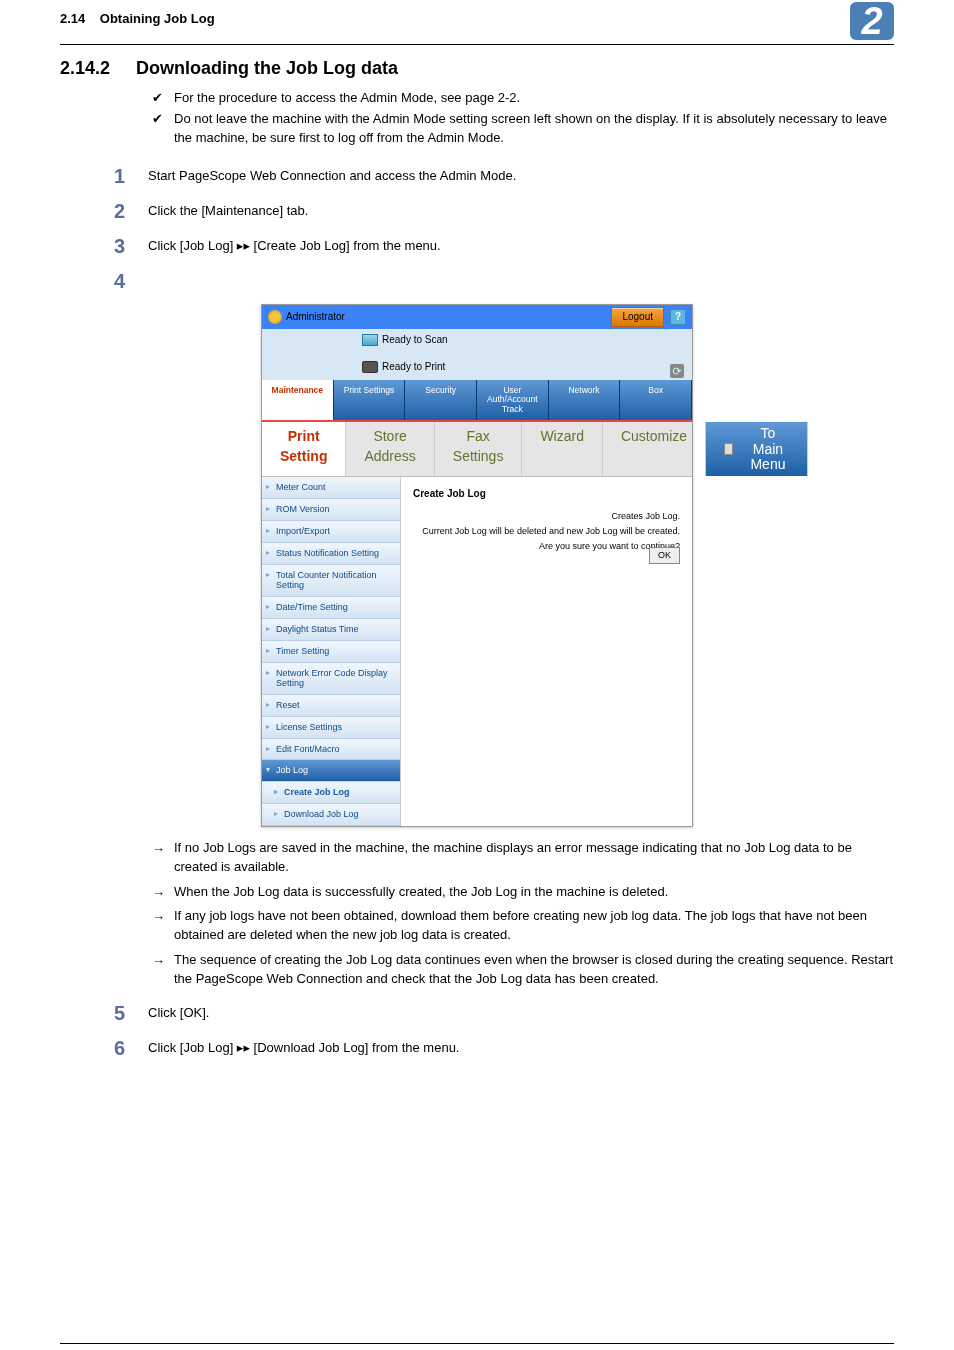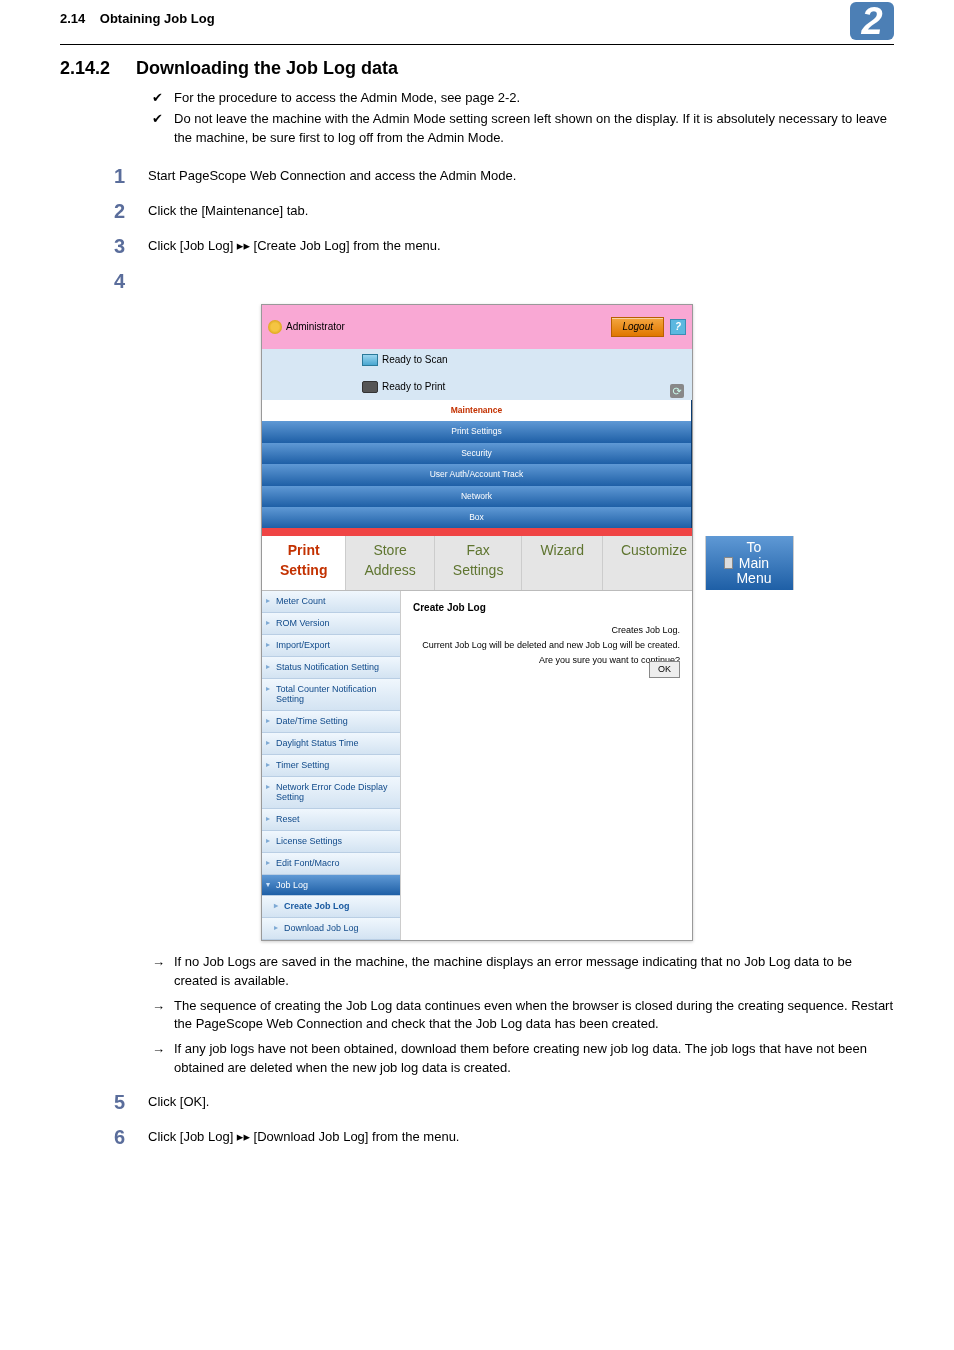--- a/index.html
+++ b/index.html
@@ -106,41 +106,41 @@
   
   .shot-wrap {
     width: 430px;
     margin: 8px auto 4px auto;
     border: 1px solid #999;
     box-shadow: 0 1px 3px rgba(0,0,0,.2);
     font-size: 10px;
     font-family: Verdana, Arial, sans-serif;
   }
   .shot-top {
-    background: #f9a8d4;
+    background: #3b82f6;
     display: flex;
     justify-content: space-between;
     align-items: center;
-    padding: 12px 6px;
+    padding: 2px 6px;
   }
   .shot-top-left {
     display: flex;
     align-items: center;
     gap: 4px;
   }
   .tiny-icon {
     width: 14px;
     height: 14px;
     display: inline-block;
   }
   .admin-icon {
     background: radial-gradient(#f5c542 40%, #c98b00 100%);
     border-radius: 50%;
   }
-  .shot-top-right { display: flex; gap: 6px; align-items: center; font-style: italic; }
+  .shot-top-right { display: flex; gap: 6px; align-items: center; }
   .logout-btn {
     background: linear-gradient(#f4a640, #e07700);
     color: #000;
     padding: 2px 10px;
     border: 1px solid #b86000;
     font-size: 10px;
     box-shadow: inset 0 1px 0 rgba(255,255,255,.5);
   }
   .help-square {
     width: 14px;
@@ -180,22 +180,21 @@
     height: 14px;
     border-radius: 2px;
     background: #888;
     color: #cfe;
     font-size: 11px;
     text-align: center;
     line-height: 14px;
   }
   .shot-tabs {
     display: flex;
-    border-bottom: 8px solid #ef4444;
-    flex-direction: column;
+    border-bottom: 2px solid #ef4444;
   }
   .shot-tab {
     flex: 1;
     background: linear-gradient(#5f99d5, #1e5fa6);
     color: #fff;
     text-align: center;
     padding: 6px 2px;
     font-size: 8.5px;
     border-right: 1px solid #0a3b70;
     line-height: 1.1;
@@ -223,21 +222,21 @@
     color: #c33100;
     font-weight: bold;
   }
   .shot-subtab.last {
     background: linear-gradient(#5f99d5, #1e5fa6);
     color: #fff;
     line-height: 1.1;
     display: flex;
     align-items: center;
     justify-content: center;
-    gap: 0;
+    gap: 14px;
   }
   .mini-kb {
     width: 14px;
     height: 10px;
     background: #ddd;
     border: 1px solid #888;
   }
   .shot-body {
     display: flex;
     min-height: 240px;
@@ -419,22 +418,23 @@
         <div class="content-p">Creates Job Log.</div>
         <div class="content-p">Current Job Log will be deleted and new Job Log will be created.</div>
         <div class="content-p">Are you sure you want to continue?</div>
         <div class="ok-btn">OK</div>
       </div>
     </div>
   </div>
 
   <ul class="arrow-list">
     <li>If no Job Logs are saved in the machine, the machine displays an error message indicating that no Job Log data to be created is available.</li>
+    <li>When the Job Log data is successfully created, the Job Log in the machine is deleted.</li>
+    <li>If any job logs have not been obtained, download them before creating new job log data. The job logs that have not been obtained are deleted when the new job log data is created.</li>
     <li>The sequence of creating the Job Log data continues even when the browser is closed during the creating sequence. Restart the PageScope Web Connection and check that the Job Log data has been created.</li>
-    <li>If any job logs have not been obtained, download them before creating new job log data. The job logs that have not been obtained are deleted when the new job log data is created.</li>
   </ul>
 
   <div class="step-row">
       <div class="step-num">5</div>
       <div class="step-text">Click [OK].</div>
     </div>
   <div class="step-row">
       <div class="step-num">6</div>
       <div class="step-text">Click [Job Log] ▸▸ [Download Job Log] from the menu.</div>
     </div>

